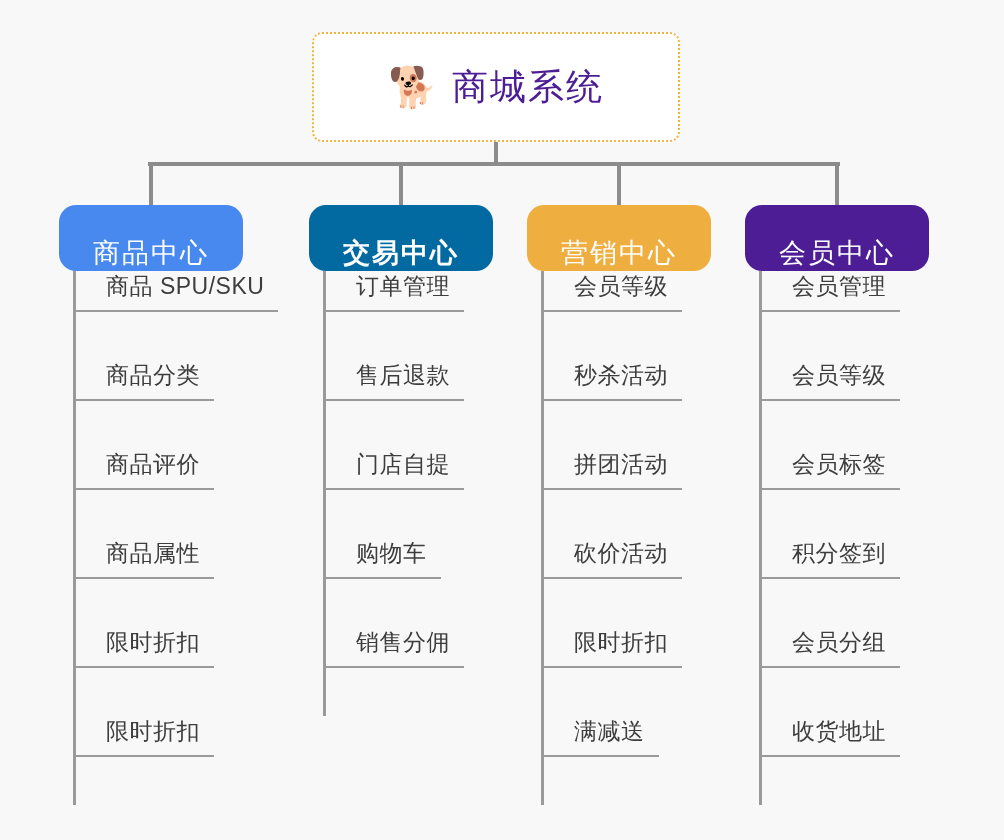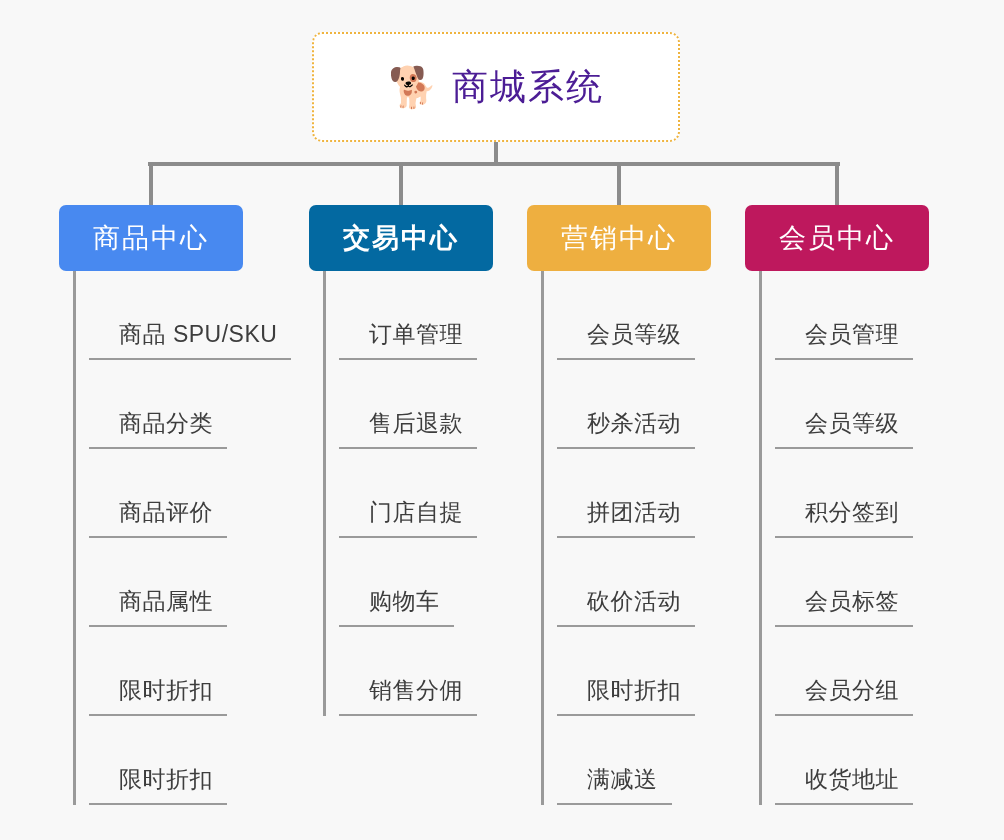--- a/index.html
+++ b/index.html
@@ -68,23 +68,23 @@
     height: 44px;
   }
 
   
   .column {
     position: absolute;
     top: 205px;
   }
   .col-header {
     height: 66px;
-    border-radius: 7px;
+    border-radius: 17px;
     display: flex;
-    align-items: center;
+    align-items: flex-end;
     justify-content: center;
     color: #ffffff;
     font-size: 27px;
     letter-spacing: 2px;
     white-space: nowrap;
   }
 
   
   .leaf-list {
     position: relative;
@@ -96,22 +96,22 @@
     left: 0;
     top: 0;
     bottom: 0;
     width: 3px;
     background: #9a9a9a;
   }
   .leaf {
     position: relative;
     height: 89px;
     display: flex;
-    align-items: flex-end;
-    padding-left: 16px;
+    align-items: flex-start;
+    padding-left: 3px;
   }
   .leaf-inner {
     display: inline-block;
     border-bottom: 2px solid #9a9a9a;
     padding: 0 14px 8px 30px;
     white-space: nowrap;
   }
   .leaf-label {
     font-size: 23px;
     color: #3d3d3d;
@@ -208,38 +208,38 @@
           </div>
           <div class="leaf">
             <div class="leaf-inner"><span class="leaf-label">限时折扣</span></div>
           </div>
           <div class="leaf">
             <div class="leaf-inner"><span class="leaf-label">满减送</span></div>
           </div>
         </div>
       </div>
       <div class="column" style="left: 745px; width: 184px;">
-        <div class="col-header" style="background: #be185d;">
+        <div class="col-header" style="background: #4c1d95;">
           <span>会员中心</span>
         </div>
         <div class="leaf-list">
           <div class="trunk"></div>
           <div class="leaf">
             <div class="leaf-inner"><span class="leaf-label">会员管理</span></div>
           </div>
           <div class="leaf">
             <div class="leaf-inner"><span class="leaf-label">会员等级</span></div>
           </div>
           <div class="leaf">
+            <div class="leaf-inner"><span class="leaf-label">会员标签</span></div>
+          </div>
+          <div class="leaf">
             <div class="leaf-inner"><span class="leaf-label">积分签到</span></div>
           </div>
           <div class="leaf">
-            <div class="leaf-inner"><span class="leaf-label">会员标签</span></div>
-          </div>
-          <div class="leaf">
             <div class="leaf-inner"><span class="leaf-label">会员分组</span></div>
           </div>
           <div class="leaf">
             <div class="leaf-inner"><span class="leaf-label">收货地址</span></div>
           </div>
         </div>
       </div>
     </div>
 
 </div>

